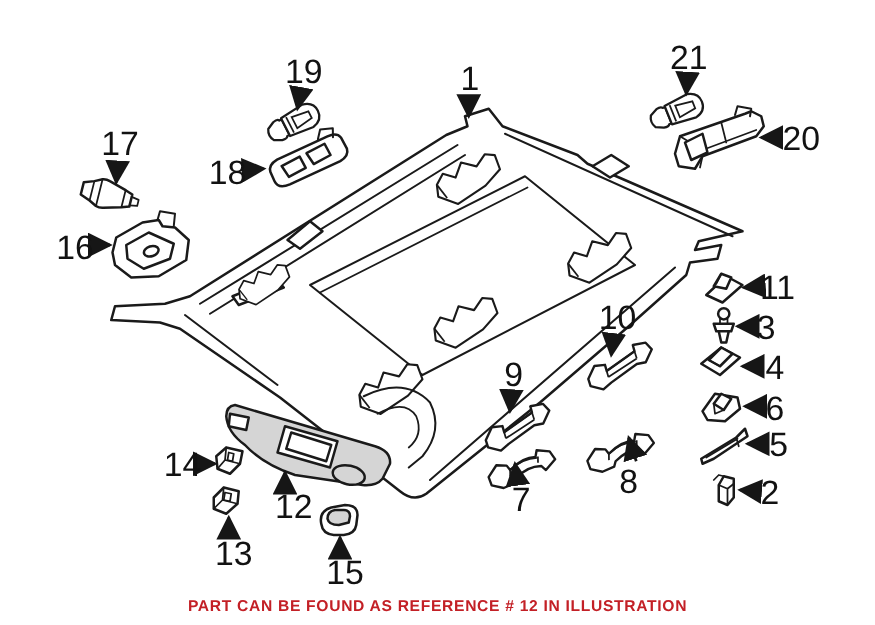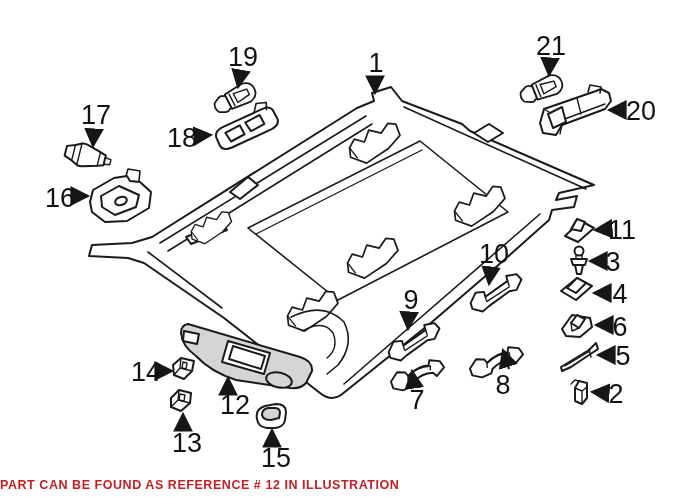--- a/index.html
+++ b/index.html
@@ -13,21 +13,21 @@
   }
   .lineart .detail{stroke-width:1.6;fill:none;}
   .lineart .thin{stroke-width:1.4;fill:none;}
   .gray{fill:#d5d5d5 !important;}
   .arrows line{stroke:#161616;stroke-width:2.2;}
   .labels text{
     fill:#121212;font-size:27px;font-family:"Liberation Sans",sans-serif;
     text-anchor:middle;
   }
   .footer-note{
-    position:absolute;left:0;top:478px;width:700px;text-align:left;
+    position:absolute;left:0;top:478px;width:700px;text-align:center;
     color:#c32026;font-weight:bold;font-size:12.5px;letter-spacing:.55px;
     font-family:"Liberation Sans",sans-serif;
   }
 </style>
 </head>
 <body>
 
 <div class="canvas">
 <svg width="700" height="500" viewBox="0 0 700 500">
   <defs>

